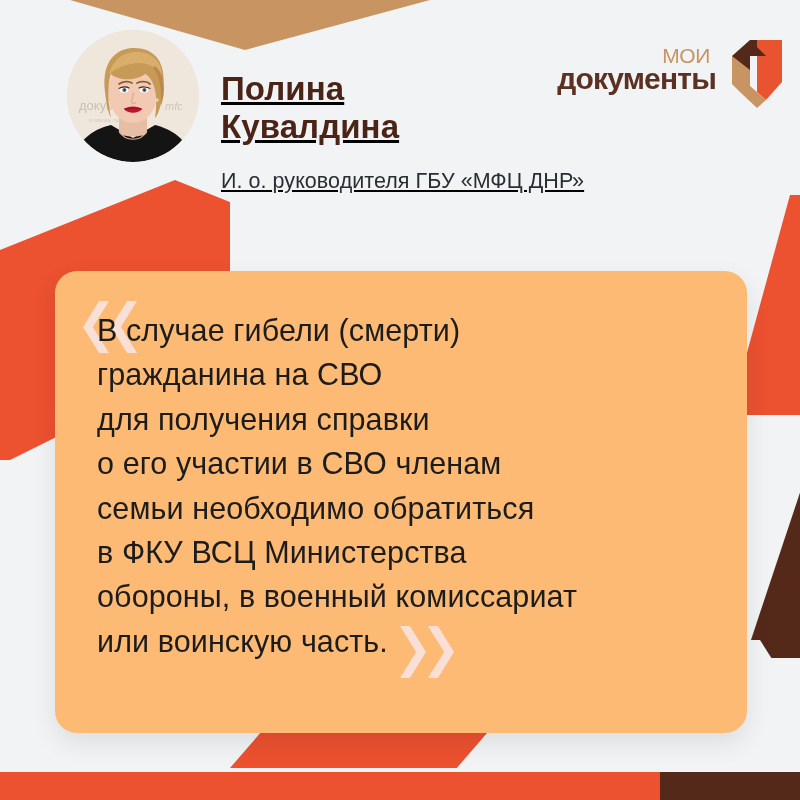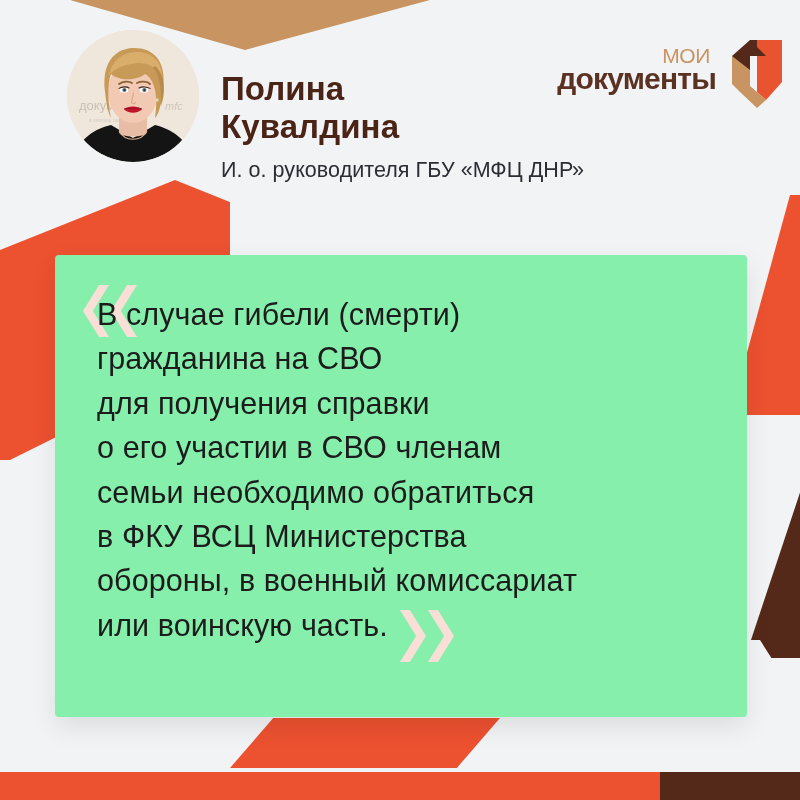--- a/index.html
+++ b/index.html
@@ -114,31 +114,32 @@
     border-radius: 50%;
     overflow: hidden;
     background: #ece3d6;
   }
   .portrait svg { display: block; width: 100%; height: 100%; }
 
   .header-text {
     position: absolute;
     top: 70px; left: 221px;
     width: 520px;
+    text-decoration: underline;
   }
   .person-name {
     color: #4b2418;
     font-size: 33px;
     font-weight: bold;
     line-height: 1.14;
     letter-spacing: 0.1px;
     white-space: pre-line;
   }
   .person-role {
-    margin-top: 13px;
+    margin-top: 24px;
     color: #2a2d33;
     font-size: 21.5px;
     font-weight: normal;
     letter-spacing: 0.05px;
   }
 
   
   .logo {
     position: absolute;
     top: 18px; left: 544px;
@@ -163,24 +164,24 @@
   .logo-mark {
     position: absolute;
     right: 0px; top: 8px;
     width: 62px; height: 84px;
   }
   .logo-mark svg { display:block; width:100%; height:100%; }
 
   
   .card {
     position: absolute;
-    left: 55px; top: 255px;
+    left: 55px; top: 271px;
     width: 692px; height: 462px;
-    background: #86efac;
-    border-radius: 4px;
+    background: #fdba74;
+    border-radius: 22px;
     box-shadow: 0 10px 26px rgba(0,0,0,0.09);
     overflow: hidden;
   }
   .quote-open, .quote-close {
     position: absolute;
     display: flex;
     gap: 2px;
   }
   .quote-open { left: 28px; top: 30px; }
   .quote-close { left: 345px; top: 355px; }

